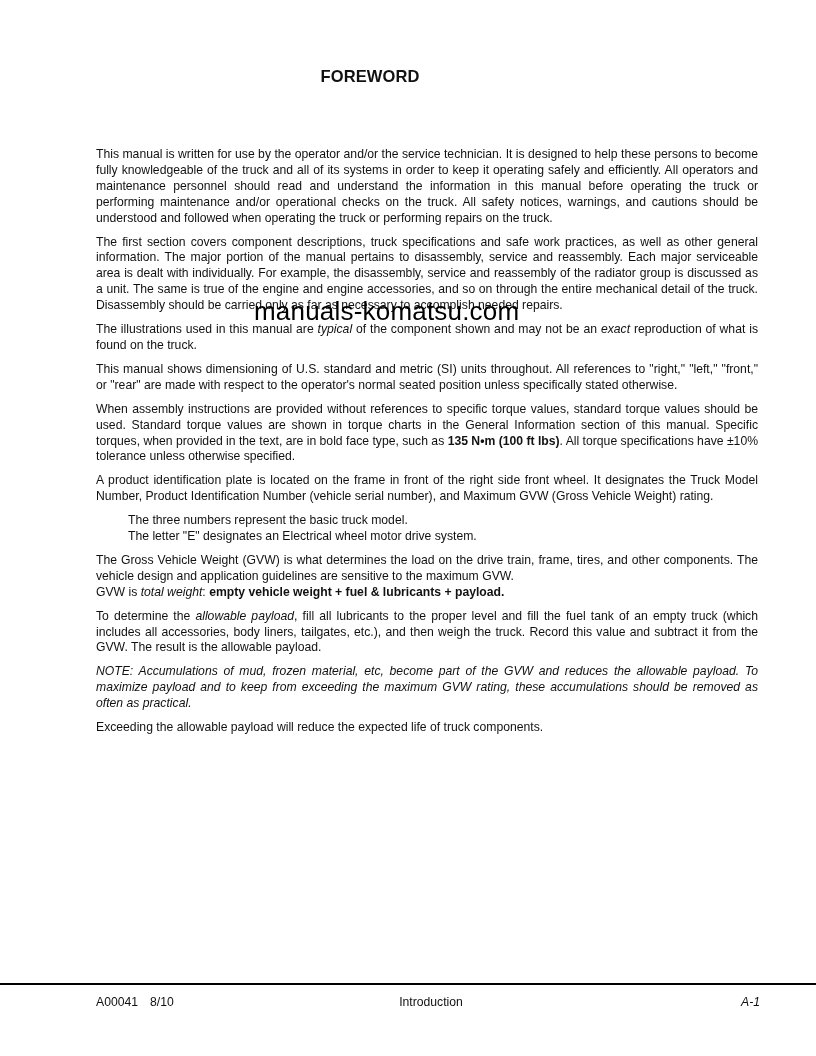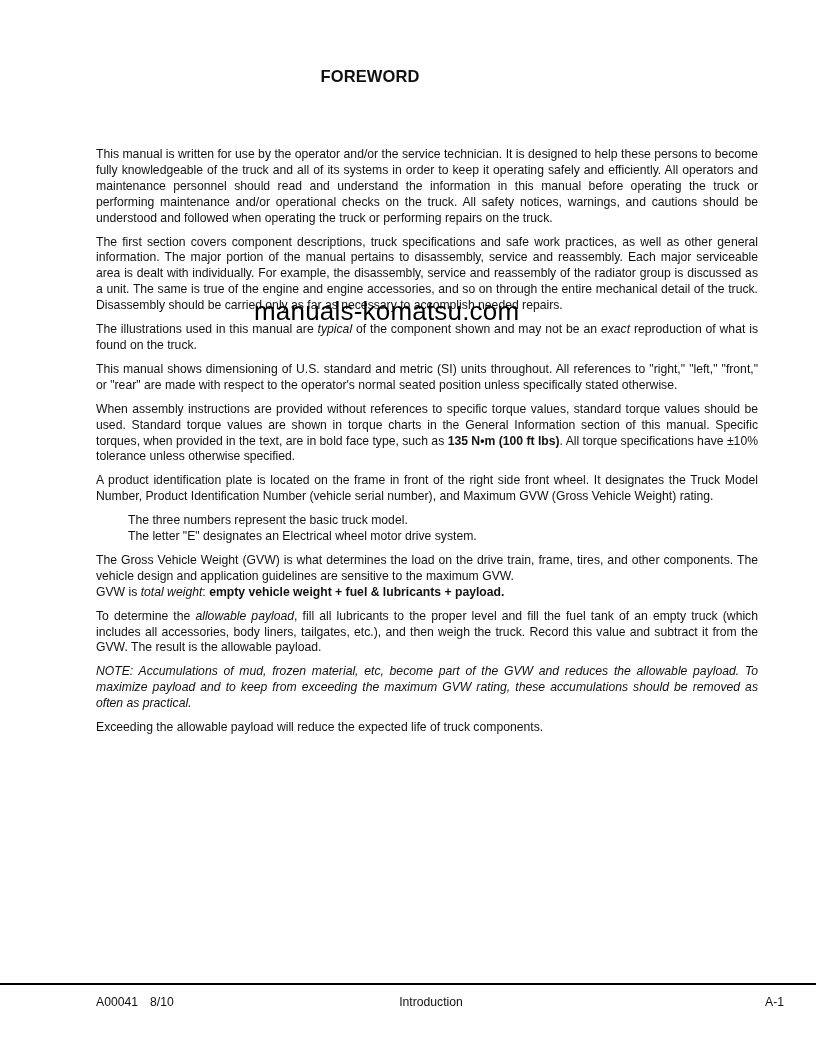--- a/index.html
+++ b/index.html
@@ -67,21 +67,21 @@
       background: #000000;
     }
     .footer {
       position: absolute;
       top: 995px;
       font-size: 12.2px;
       white-space: nowrap;
     }
     .footer.left { left: 96px; }
     .footer.center { left: 0; width: 862px; text-align: center; }
-    .footer.right { right: 32px; }
+    .footer.right { right: 56px; font-style: italic; }
     .gap { display: inline-block; width: 12px; }
   </style>
 </head>
 <body>
 
 <h1 class="page-title">FOREWORD</h1>
 
 <div class="content">
   <p class="para last-left">This manual is written for use by the operator and/or the service technician. It is designed to help these persons to become fully knowledgeable of the truck and all of its systems in order to keep it operating safely and efficiently. All operators and maintenance personnel should read and understand the information in this manual before operating the truck or performing maintenance and/or operational checks on the truck. All safety notices, warnings, and cautions should be understood and followed when operating the truck or performing repairs on the truck.</p>
 

